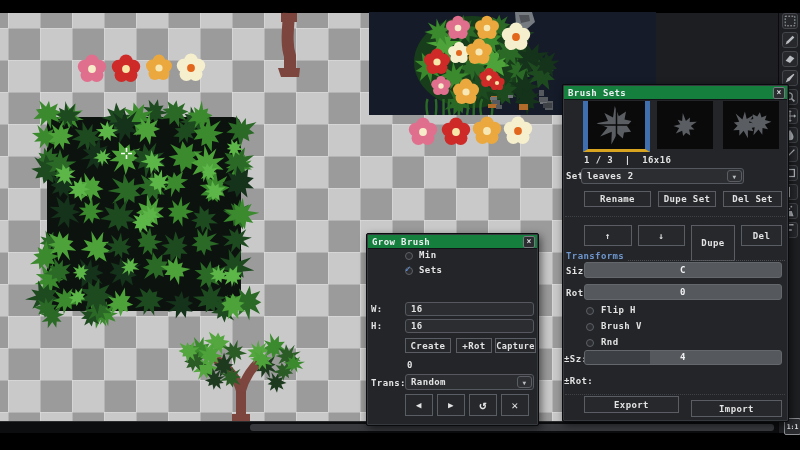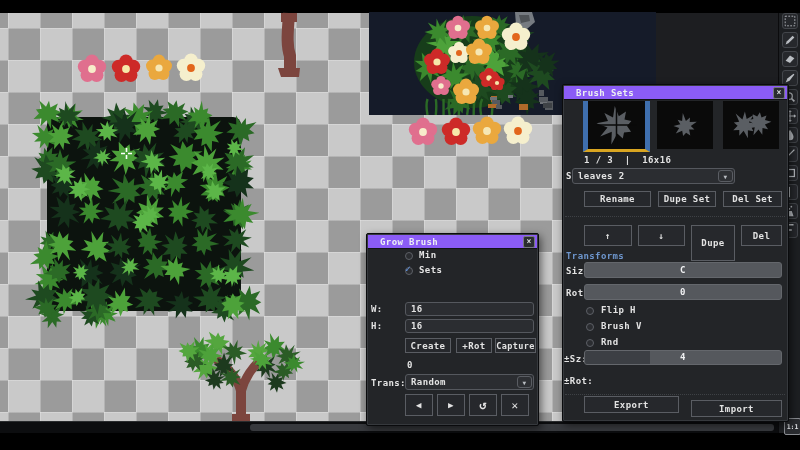--- a/index.html
+++ b/index.html
@@ -24,22 +24,22 @@
   
   #toolbar{left:778px;top:13px;width:22px;height:420px;background:#1d1f22;z-index:3;border-left:1px solid #0b0b0d;}
   .tool-btn{position:absolute;left:3px;width:16px;height:16px;background:#26282c;border:1px solid #43464b;
     border-radius:3px;box-sizing:border-box;display:flex;align-items:center;justify-content:center;}
   #zoom-ratio-btn{left:784px;top:418px;width:15px;height:15px;background:#2a2c30;border:1px solid #8a8d92;
     border-radius:2px;z-index:4;display:flex;align-items:center;justify-content:center;
     font-size:6.5px;letter-spacing:0;color:#dfe1e4;}
   
   .panel{position:absolute;background:#232528;border:1px solid #0a0b0d;border-radius:2px;
     box-shadow:inset 0 0 0 1px #36393d,2px 3px 8px rgba(0,0,0,.55);z-index:5;}
-  .panel-title{position:absolute;left:1px;top:1px;right:1px;height:13px;background:#8b5cf6;
-    border-bottom:1px solid #121316;display:flex;align-items:center;padding:0 12px;color:#eceff2;}
+  .panel-title{position:absolute;left:1px;top:1px;right:1px;height:13px;background:#15803d;
+    border-bottom:1px solid #121316;display:flex;align-items:center;padding:0 4px;color:#eceff2;}
   .close-btn{position:absolute;top:2px;width:10px;height:10px;border:1px solid #76797e;border-radius:2px;
     background:#2a2c30;display:flex;align-items:center;justify-content:center;font-size:8px;color:#d6d9dc;line-height:1;}
   .btn{position:absolute;background:#26282c;border:1px solid #5a5d63;border-radius:0;box-sizing:border-box;
     display:flex;align-items:center;justify-content:center;color:#e3e3e3;}
   .field{position:absolute;background:#2b2d31;border:1px solid #55585e;border-radius:3px;box-sizing:border-box;
     display:flex;align-items:center;padding:0 5px;color:#e3e3e3;}
   .dd-arrow{position:absolute;right:1px;top:1px;bottom:1px;width:15px;background:#2e3034;border:1px solid #5a5d63;
     border-radius:3px;box-sizing:border-box;display:flex;align-items:center;justify-content:center;
     color:#b9bdc2;font-size:6px;}
   .cb{position:absolute;width:8px;height:8px;border:1px solid #5d6066;border-radius:50%;background:#2b2d31;box-sizing:border-box;}
@@ -47,21 +47,21 @@
   .lbl{position:absolute;white-space:nowrap;}
   .slider{position:absolute;height:16px;background:#55585d;border:1px solid #646throw8;border:1px solid #64676c;
     border-radius:3px;box-sizing:border-box;overflow:hidden;}
   .slider .fill{position:absolute;left:0;top:0;bottom:0;background:#3c3f44;}
   .slider .val{position:absolute;left:0;right:0;top:2px;text-align:center;color:#f0f1f3;}
   .sep{position:absolute;border-top:1px dotted #4a4d52;opacity:.7;}
   .thumb-box{position:absolute;top:16px;background:#0a0a0a;box-sizing:border-box;}
   #cursor{left:121px;top:148px;z-index:9;pointer-events:none;}
   svg{display:block;}
   .art{position:absolute;pointer-events:none;}
-  .tf-head{display:flex;align-items:flex-start;position:absolute;flex-direction:column;}
+  .tf-head{display:flex;align-items:flex-end;position:absolute;}
   .tf-head .dots{flex:1;border-top:1px dotted #4a4d52;margin-left:4px;}
 </style>
 </head>
 <body>
 
 <div id="app">
 
   <div id="canvas" class="abs">
     <div id="grid-overlay" class="abs"></div>
     <div class="art" id="canvas-art" style="left:0;top:-13px;width:778px;height:434px">
@@ -502,21 +502,21 @@
             <polygon points="45.1,28.3 39.5,26.9 39.3,33.8 35.5,28.6 30.4,34.2 31.7,26.3 23.9,27.8 30.0,22.6 24.9,19.1 30.3,18.1 29.7,13.2 34.2,15.5 36.9,11.2 38.5,16.5 43.5,14.4 42.0,19.1 48.4,20.8 41.9,23.5" fill="#5a5e63"></polygon>
           </svg>
         </div>
       </div>
 
     <span class="lbl" style="left:21px;top:70px">
       <span>1 / 3</span>&nbsp;&nbsp;<span>|</span>&nbsp;&nbsp;<span>16x16</span>
     </span>
 
     <span class="lbl" style="left:3px;top:86px">Set:</span>
-    <div class="field" style="left:9px;top:83px;width:163px;height:16px">
+    <div class="field" style="left:18px;top:83px;width:163px;height:16px">
       <span>leaves 2</span>
       <span class="dd-arrow">▼</span>
     </div>
 
     <div class="btn" style="left:21px;top:106px;width:67px;height:16px">Rename</div>
     <div class="btn" style="left:95px;top:106px;width:58px;height:16px">Dupe Set</div>
     <div class="btn" style="left:160px;top:106px;width:59px;height:16px">Del Set</div>
 
     <div class="sep" style="left:2px;top:131px;width:220px"></div>
 

